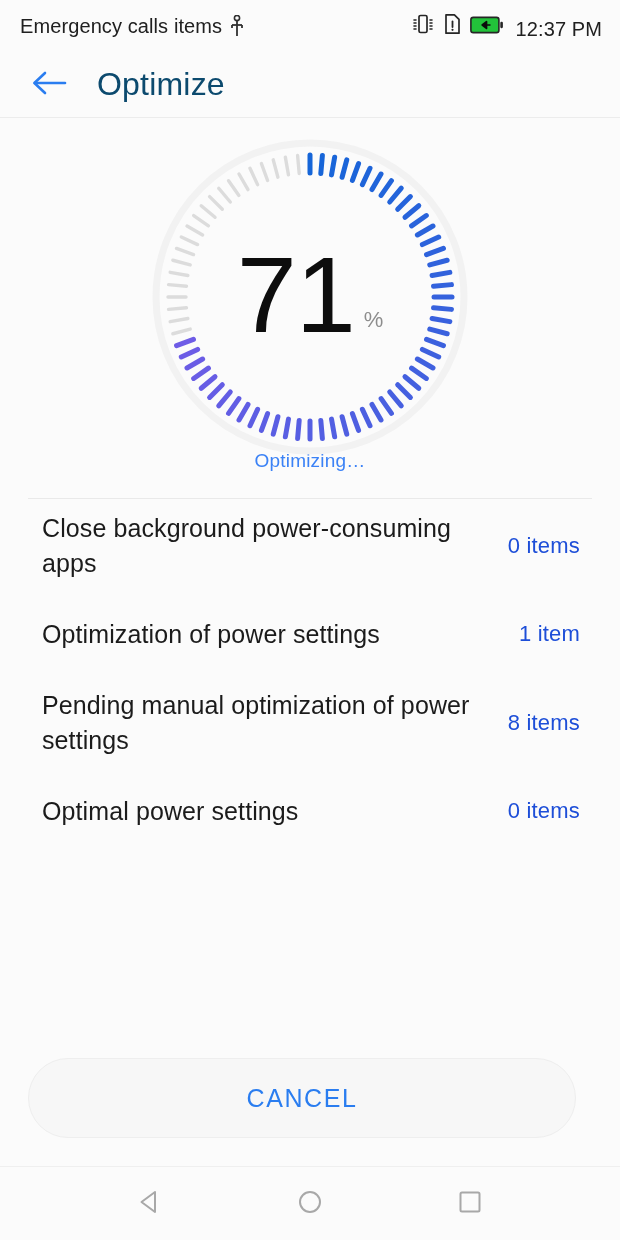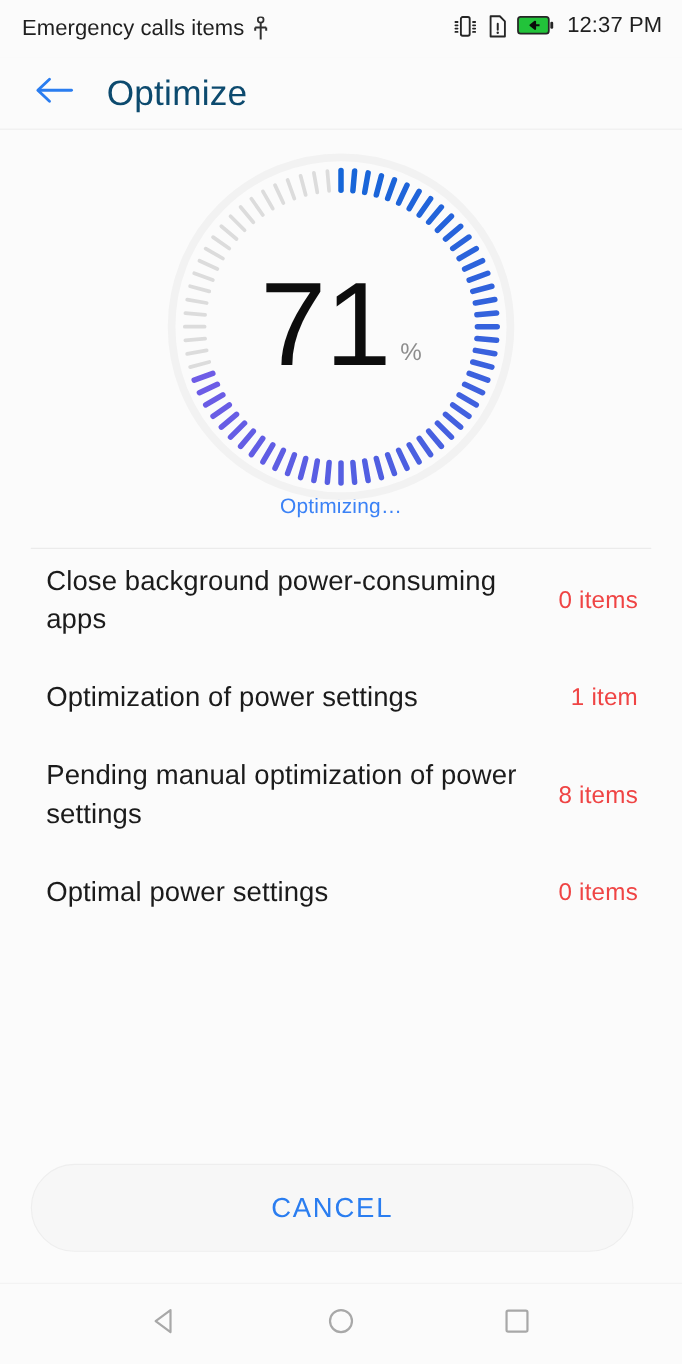--- a/index.html
+++ b/index.html
@@ -44,21 +44,21 @@
     color: #202020;
     letter-spacing: 0.1px;
     line-height: 1;
   }
   .usb-icon {
     display: inline-flex;
     align-items: center;
   }
   .status-right {
     display: flex;
-    align-items: flex-start;
+    align-items: flex-end;
     gap: 9px;
   }
   .clock-text {
     font-size: 20px;
     color: #202020;
     letter-spacing: 0.1px;
     margin-left: 3px;
     line-height: 1;
   }
 
@@ -180,21 +180,21 @@
   }
   .list-item-label {
     font-size: 25px;
     color: #1b1b1b;
     line-height: 1.38;
     max-width: 430px;
     letter-spacing: 0.1px;
   }
   .list-item-count {
     font-size: 22px;
-    color: #ef4444;
+    color: #1d4ed8;
     white-space: nowrap;
     letter-spacing: 0.2px;
     text-align: right;
   }
 
   
   .footer {
     margin-top: auto;
     padding: 0 44px 28px 28px;
   }

